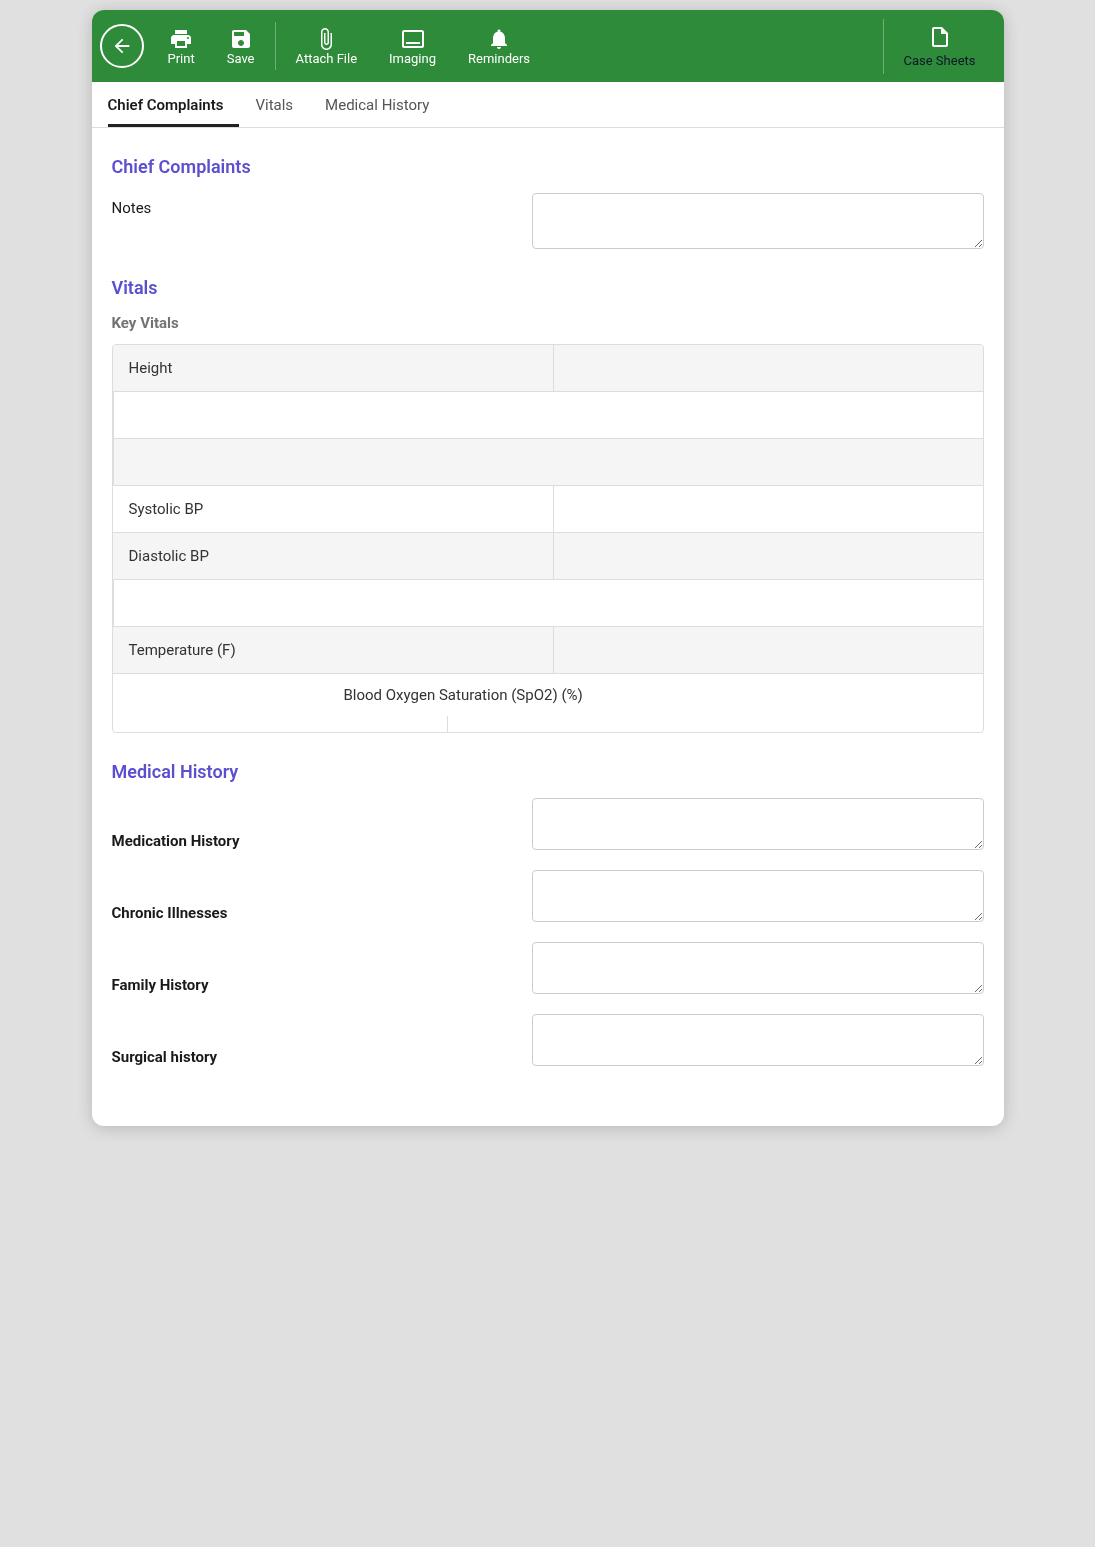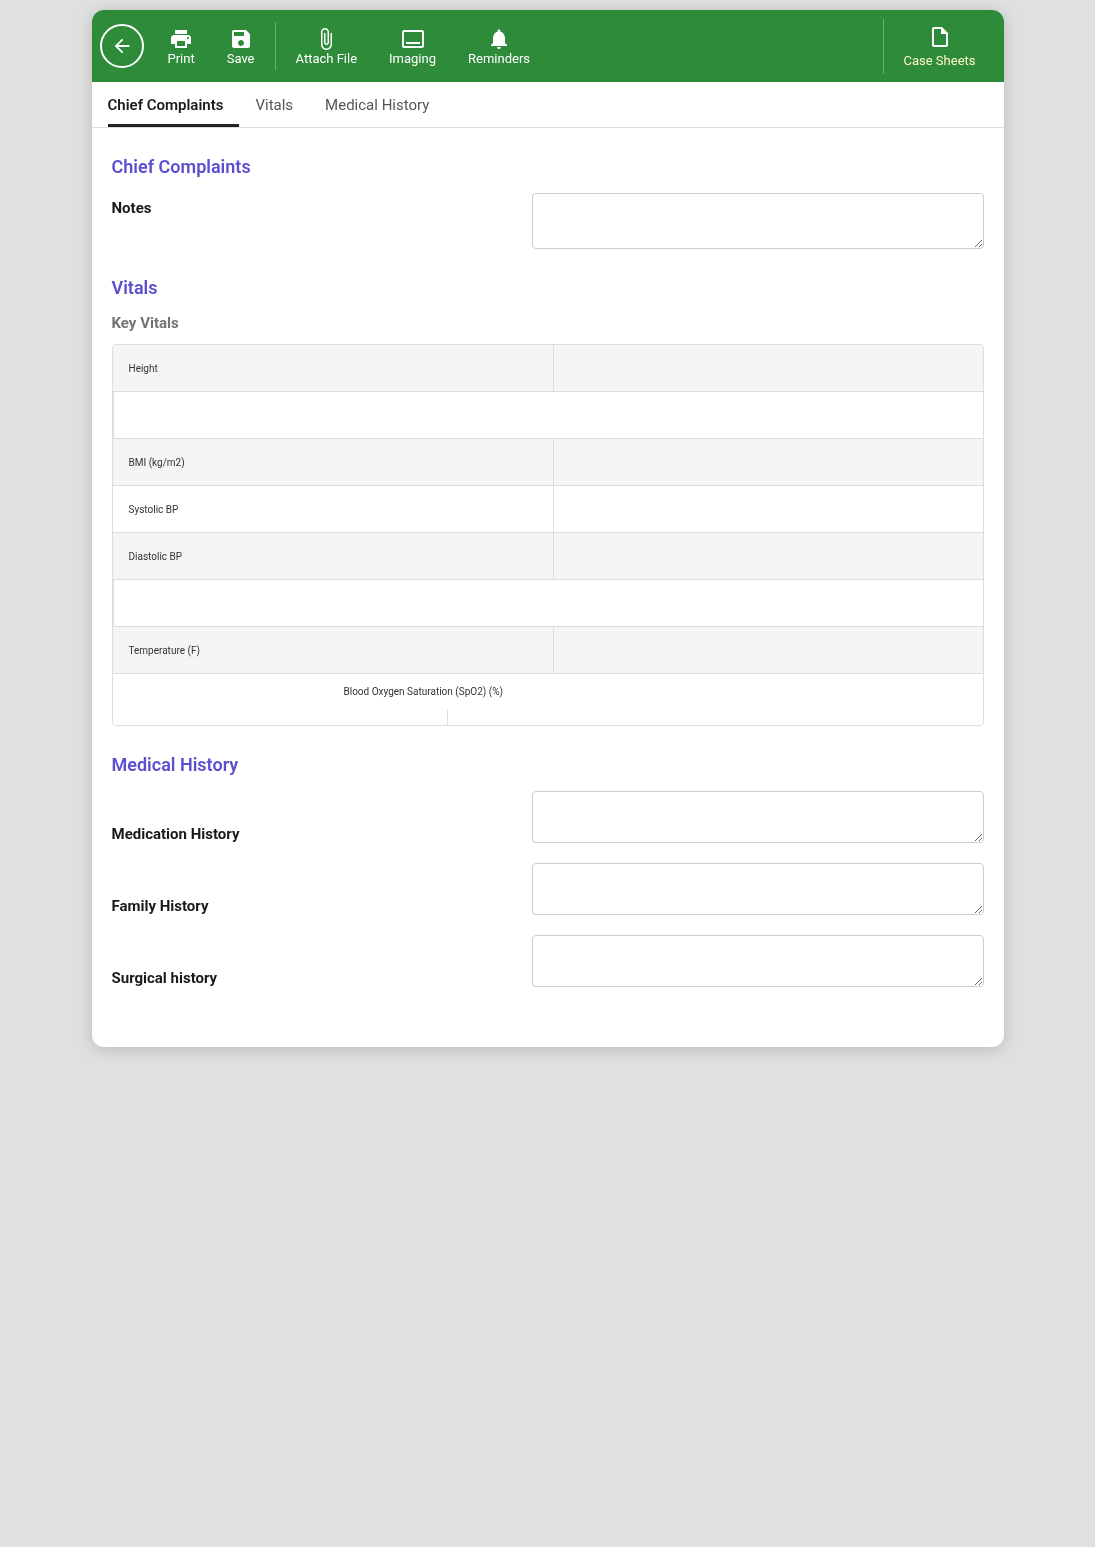--- a/index.html
+++ b/index.html
@@ -60,21 +60,21 @@
     .toolbar-separator {
       width: 1px;
       height: 48px;
       background: rgba(255,255,255,0.3);
       margin: 0 4px;
     }
     .toolbar-casesheets {
       display: flex;
       flex-direction: column;
       align-items: center;
-      color: #fef9c3;
+      color: #0f172a;
       font-size: 13px;
       padding: 6px 20px;
       cursor: pointer;
       gap: 4px;
       border-left: 1px solid rgba(255,255,255,0.3);
       margin-left: auto;
     }
     
     .tabs-bar {
       display: flex;
@@ -125,21 +125,21 @@
       resize: vertical;
     }
     .notes-row {
       display: flex;
       align-items: flex-start;
       margin-bottom: 8px;
     }
     .notes-label {
       width: 420px;
       font-size: 15px;
-      font-weight: 700;
+      font-weight: 400;
       color: #1a1a1a;
       padding-top: 6px;
     }
     .section-gap {
       margin-top: 28px;
     }
     .vitals-table {
       border: 1px solid #ddd;
       border-radius: 4px;
       overflow: hidden;
@@ -151,21 +151,21 @@
     }
     .vitals-row:last-child {
       border-bottom: none;
       flex-direction: column;
     }
     .vitals-row.shaded {
       background: #f5f5f5;
     }
     .vitals-label {
       width: 440px;
-      font-size: 10px;
+      font-size: 15px;
       color: #333;
       padding: 12px 16px;
       flex-shrink: 0;
     }
     .vitals-input {
       flex: 1;
       height: 46px;
       border: none;
       border-left: 1px solid #ddd;
       padding: 0 10px;
@@ -286,21 +286,20 @@
         <div class="vitals-row shaded">
           <div class="vitals-label">Height</div>
           <input type="text" class="vitals-input" style="">
         </div>
 
         <div class="vitals-row">
           <input type="text" class="vitals-input" style="">
         </div>
 
         <div class="vitals-row shaded">
-          <div class="vitals-label">BMI (kg/m2)</div>
           <input type="text" class="vitals-input" style="">
         </div>
 
         <div class="vitals-row">
           <div class="vitals-label">Systolic BP</div>
           <input type="text" class="vitals-input" style="">
         </div>
 
         <div class="vitals-row shaded">
           <div class="vitals-label">Diastolic BP</div>
@@ -325,20 +324,24 @@
     </div>
 
     <div class="section-gap">
       <div class="section-title">Medical History</div>
 
       <div class="medical-row">
         <div class="medical-label">Medication History</div>
         <textarea class="medical-input" style=""></textarea>
       </div>
 
+      <div class="medical-row">
+        <div class="medical-label">Chronic Illnesses</div>
+        <textarea class="medical-input" style=""></textarea>
+      </div>
 
       <div class="medical-row">
         <div class="medical-label">Family History</div>
         <textarea class="medical-input" style=""></textarea>
       </div>
 
       <div class="medical-row">
         <div class="medical-label">Surgical history</div>
         <textarea class="medical-input" style=""></textarea>
       </div>

